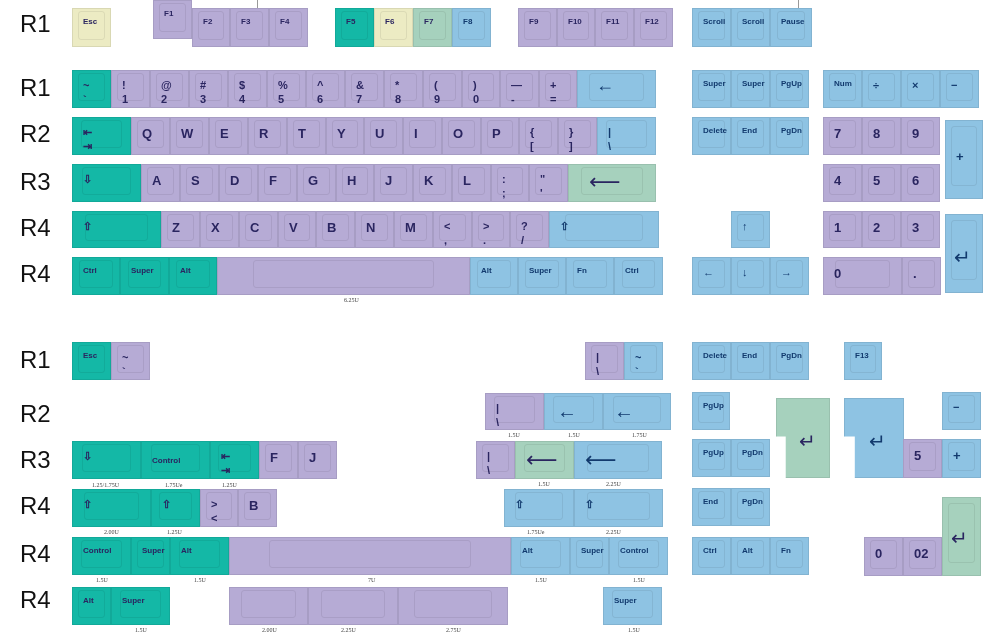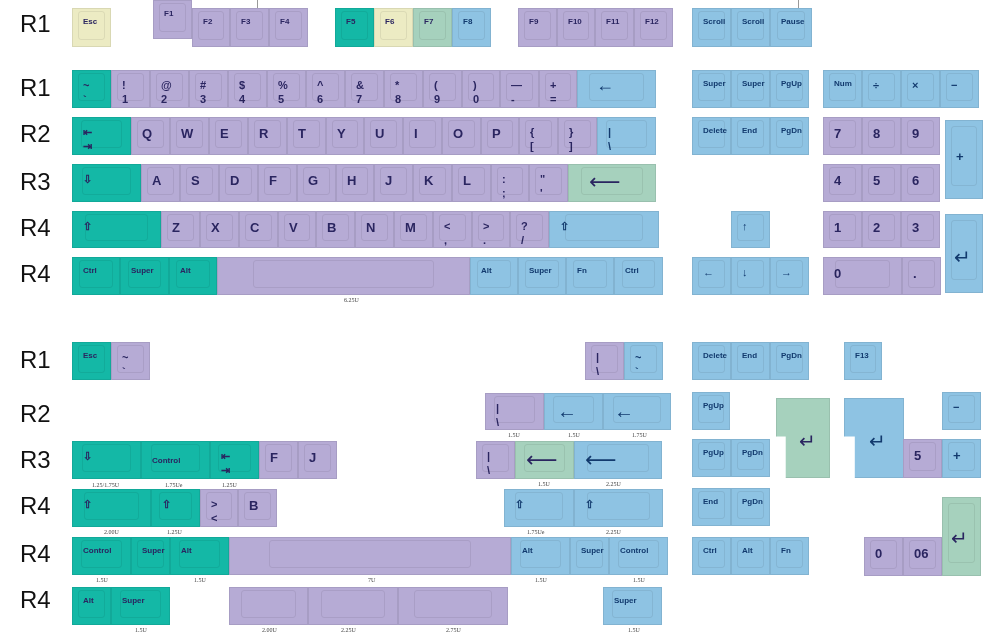--- a/index.html
+++ b/index.html
@@ -563,21 +563,21 @@
 <div class="key blue" style="left:731px;top:537px;width:39px;height:38px;">
     <span class="lg">Alt</span>
   </div>
 <div class="key blue" style="left:770px;top:537px;width:39px;height:38px;">
     <span class="lg">Fn</span>
   </div>
 <div class="key purple" style="left:864px;top:537px;width:39px;height:39px;">
     <span class="lg big">0</span>
   </div>
 <div class="key purple" style="left:903px;top:537px;width:39px;height:39px;">
-    <span class="lg big">06</span>
+    <span class="lg big">02</span>
   </div>
 
 <div class="key pink" style="left:72px;top:587px;width:39px;height:38px;">
     <span class="lg">Alt</span>
   </div>
 <div class="key pink" style="left:111px;top:587px;width:59px;height:38px;">
     <span class="lg">Super</span>
   </div>
 <div class="key purple" style="left:229px;top:587px;width:79px;height:38px;"></div>
 <div class="key purple" style="left:308px;top:587px;width:90px;height:38px;"></div>

